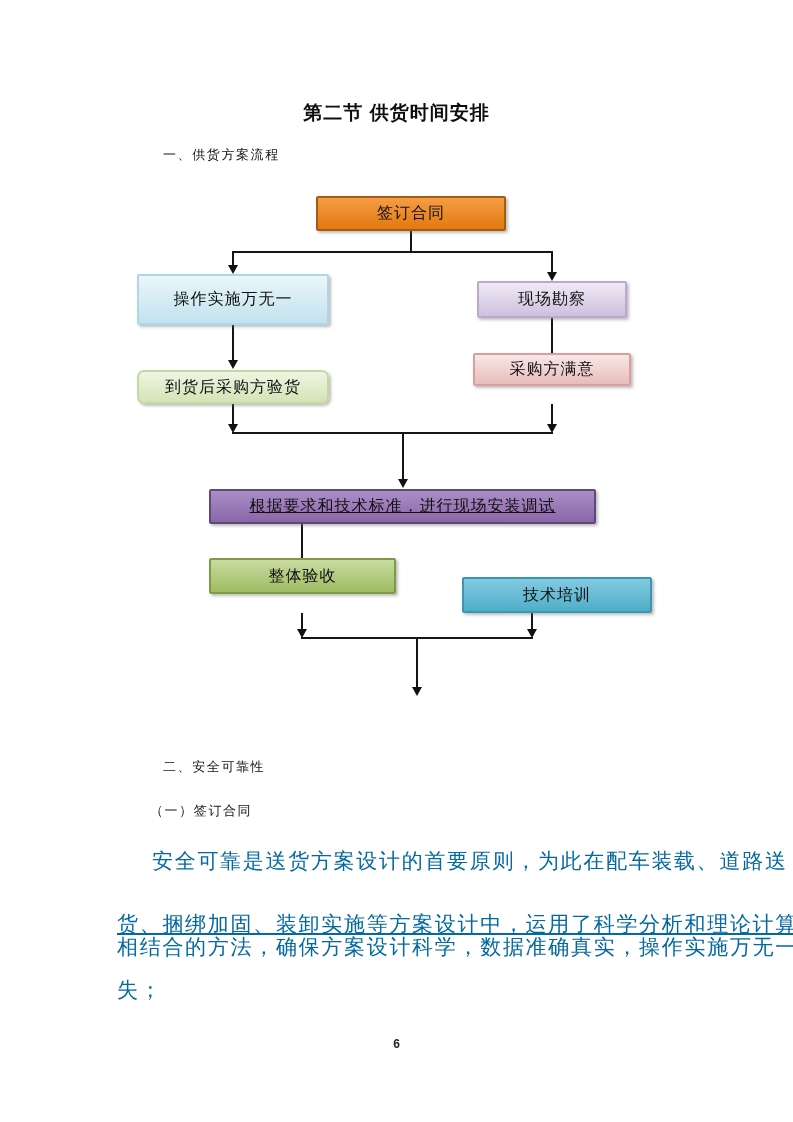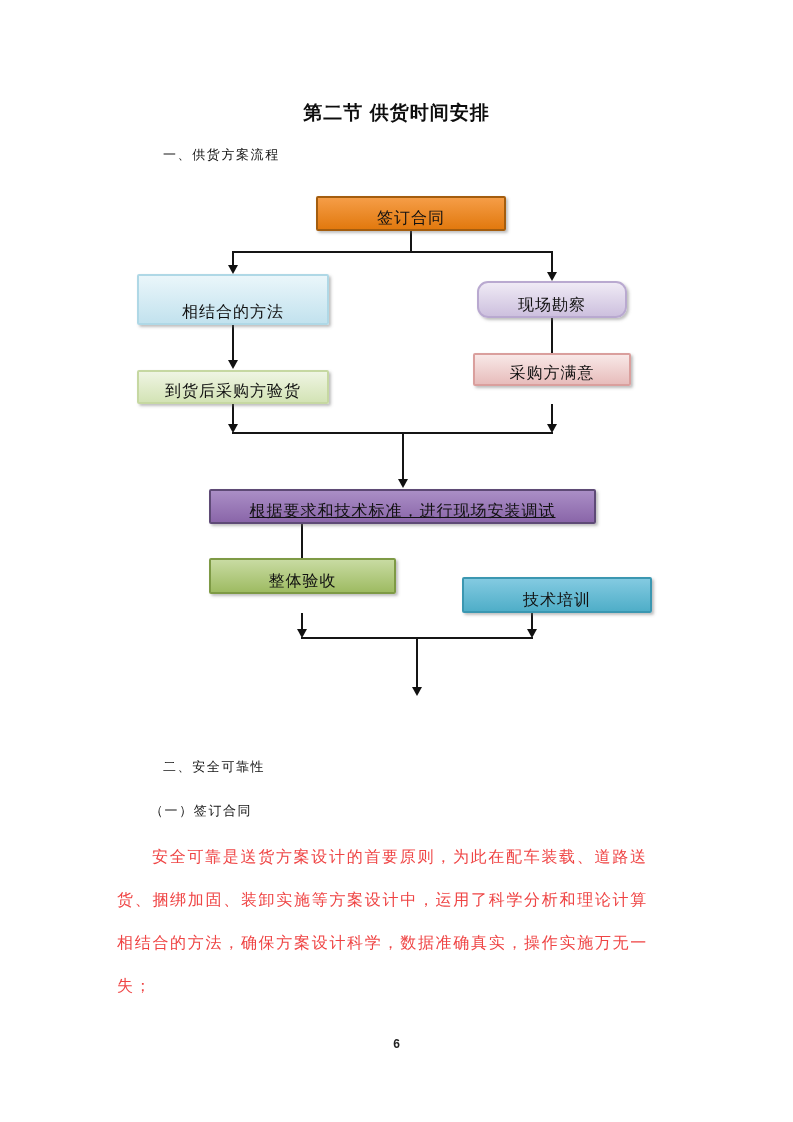--- a/index.html
+++ b/index.html
@@ -23,39 +23,39 @@
   .heading {
     position:absolute;
     font-size:13px; letter-spacing:1.6px; color:#141414;
     white-space:nowrap;
   }
   .h-process   { left:163px; top:146px; }
   .h-principles{ left:163px; top:758px; }
   .h-safety    { left:150px; top:802px; }
   .para-line {
     position:absolute; left:117px; width:580px;
-    font-size:16px; letter-spacing:1.7px; color:#ef4444;
+    font-size:21px; letter-spacing:1.7px; color:#0369a1;
     white-space:nowrap;
   }
   .pl0 { top:847px; padding-left:35px; }
-  .pl1 { top:890px; }
+  .pl1 { top:910px;text-decoration:underline; }
   .pl2 { top:933px; }
   .pl3 { top:976px; }
   .page-number {
     position:absolute; left:0; top:1037px; width:100%;
     text-align:center;
     font-family:"Liberation Sans","DejaVu Sans",sans-serif;
     font-size:12px; font-weight:600; color:#222;
   }
 
   
   .flowchart { position:absolute; left:0; top:0; width:793px; height:760px; }
   .node {
     position:absolute;
-    display:flex; align-items:flex-end; justify-content:center;
+    display:flex; align-items:center; justify-content:center;
     border:2px solid #999; border-radius:2px;
     box-shadow:2px 2px 3px rgba(110,110,110,0.45);
     font-size:16px; letter-spacing:1px; color:#111;
     white-space:nowrap;
   }
   .n-sign    { left:316px; top:196px; width:190px; height:35px; }
   .n-equip   { left:137px; top:274px; width:192px; height:51px; }
   .n-survey  { left:477px; top:281px; width:150px; height:37px; }
   .n-inspect { left:137px; top:370px; width:192px; height:34px; }
   .n-satisf  { left:473px; top:353px; width:158px; height:33px; }
@@ -119,26 +119,26 @@
     <div class="arr" style="left:527px; top:629px;"></div>
 
     <div class="hl" style="left:301px; top:637px; width:232px;"></div>
     <div class="vl" style="left:416px; top:637px; height:52px;"></div>
     <div class="arr" style="left:412px; top:687px;"></div>
 
     <div class="node n-sign" style="background: linear-gradient(rgb(245, 157, 71), rgb(226, 121, 14)); border-color: rgb(164, 93, 14);">
       <span>签订合同</span>
     </div>
     <div class="node n-equip" style="background: linear-gradient(rgb(234, 246, 250), rgb(194, 226, 238)); border-color: rgb(175, 216, 230);">
-      <span>相结合的方法</span>
+      <span>操作实施万无一</span>
     </div>
-    <div class="node n-survey" style="background: linear-gradient(rgb(239, 234, 245), rgb(205, 192, 222)); border-color: rgb(185, 169, 208); border-radius: 11px;">
+    <div class="node n-survey" style="background: linear-gradient(rgb(239, 234, 245), rgb(205, 192, 222)); border-color: rgb(185, 169, 208);">
       <span>现场勘察</span>
     </div>
-    <div class="node n-inspect" style="background: linear-gradient(rgb(239, 245, 227), rgb(211, 227, 181)); border-color: rgb(198, 216, 162);">
+    <div class="node n-inspect" style="background: linear-gradient(rgb(239, 245, 227), rgb(211, 227, 181)); border-color: rgb(198, 216, 162); border-radius: 7px;">
       <span>到货后采购方验货</span>
     </div>
     <div class="node n-satisf" style="background: linear-gradient(rgb(248, 232, 231), rgb(231, 188, 187)); border-color: rgb(218, 159, 157);">
       <span>采购方满意</span>
     </div>
     <div class="node n-install" style="background: linear-gradient(rgb(170, 142, 198), rgb(138, 102, 169)); border-color: rgb(94, 74, 118);">
       <span>根据要求和技术标准，进行现场安装调试</span>
     </div>
     <div class="node n-accept" style="background: linear-gradient(rgb(200, 219, 162), rgb(158, 187, 98)); border-color: rgb(126, 154, 69);">
       <span>整体验收</span>

